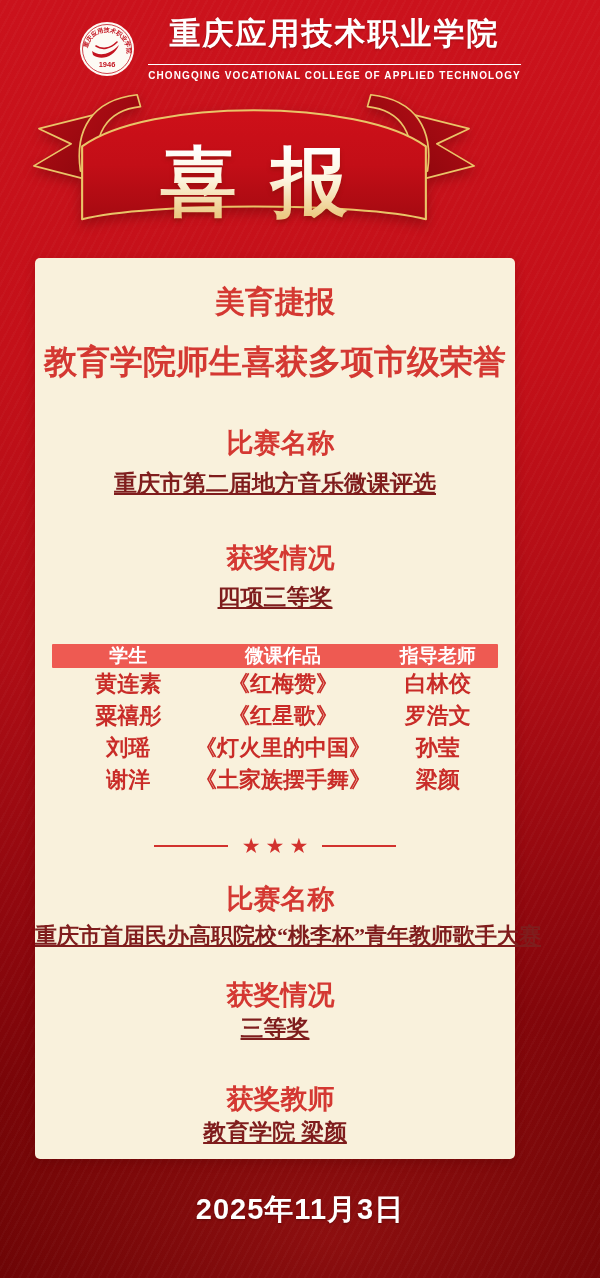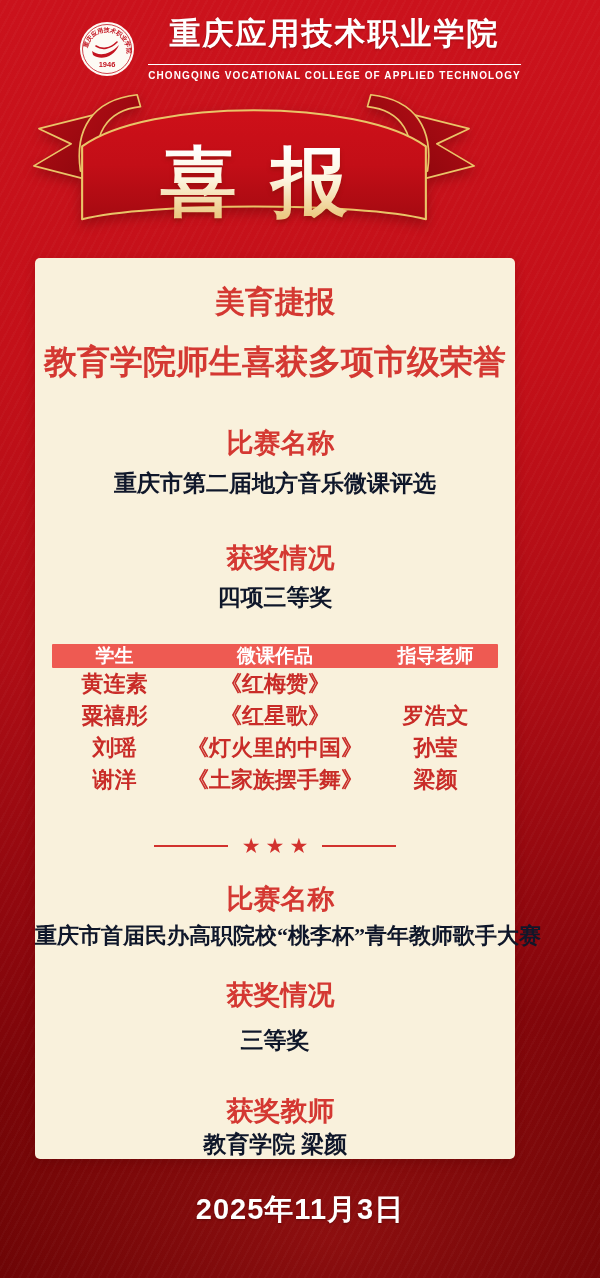--- a/index.html
+++ b/index.html
@@ -46,33 +46,33 @@
   .cat{margin-top:26px;font-size:30px;line-height:36px;font-weight:800;color:#d43832;}
   .headline{margin-top:22px;font-size:33px;line-height:40px;font-weight:800;color:#d43832;white-space:nowrap;}
   .lbl{font-size:27px;line-height:32px;font-weight:800;color:#d43832;margin-left:11px;}
   .lbl.m1{margin-top:45px;}
   .lbl.m2{margin-top:43px;}
   .lbl.m3{margin-top:26px;}
   .lbl.m4{margin-top:28px;}
   .lbl.m5{margin-top:40px;}
   .val{
     font-family:"Liberation Serif","DejaVu Serif",serif;font-weight:600;
-    font-size:23px;line-height:30px;color:#0f172a;white-space:nowrap;
+    font-size:23px;line-height:30px;color:#7f1d1d;white-space:nowrap;text-decoration:underline;
   }
   .val.v1{margin-top:10px;}
   .val.v2{margin-top:10px;line-height:28px;}
   .val.v3{margin-top:6px;font-size:22px;font-weight:700;}
-  .val.v4{margin-top:16px;line-height:28px;}
+  .val.v4{margin-top:4px;line-height:28px;}
   .val.v5{margin-top:4px;line-height:28px;}
   
   .tbl{width:446px;margin:32px auto 0 auto;}
   .tr{display:flex;align-items:center;}
   .th-row{height:24px;background:#ee5a52;color:#fff;font-size:19px;font-weight:800;border-radius:1px;}
   .dr{height:32px;font-family:Liberation Mono, monospace;font-weight:700;font-size:22px;color:#c92c28;}
-  .c1{width:28%;}.c2{width:44%;}.c3{width:28%;}
+  .c1{width:28%;padding-left:16px;}.c2{width:44%;}.c3{width:28%;}
   
   .divider{margin-top:39px;height:22px;display:flex;justify-content:center;align-items:center;gap:9px;}
   .dline{width:74px;height:2px;background:#d2322e;}
   .stars{color:#d2322e;font-size:21px;line-height:22px;letter-spacing:5px;text-indent:5px;}
   
   .date{
     position:absolute;top:1190px;left:0;width:100%;text-align:center;
     color:#fff;font-size:29px;font-weight:800;letter-spacing:1px;
     text-shadow:0 1px 2px rgba(60,0,0,.5);
   }
@@ -140,20 +140,21 @@
 
     <div class="tbl">
       <div class="tr th-row">
         <div class="c1">学生</div>
         <div class="c2">微课作品</div>
         <div class="c3">指导老师</div>
       </div>
       <div class="tr dr">
         <div class="c1">黄连素</div>
         <div class="c2">《红梅赞》</div>
+        <div class="c3">白林佼</div>
       </div>
       <div class="tr dr">
         <div class="c1">粟禧彤</div>
         <div class="c2">《红星歌》</div>
         <div class="c3">罗浩文</div>
       </div>
       <div class="tr dr">
         <div class="c1">刘瑶</div>
         <div class="c2">《灯火里的中国》</div>
         <div class="c3">孙莹</div>

